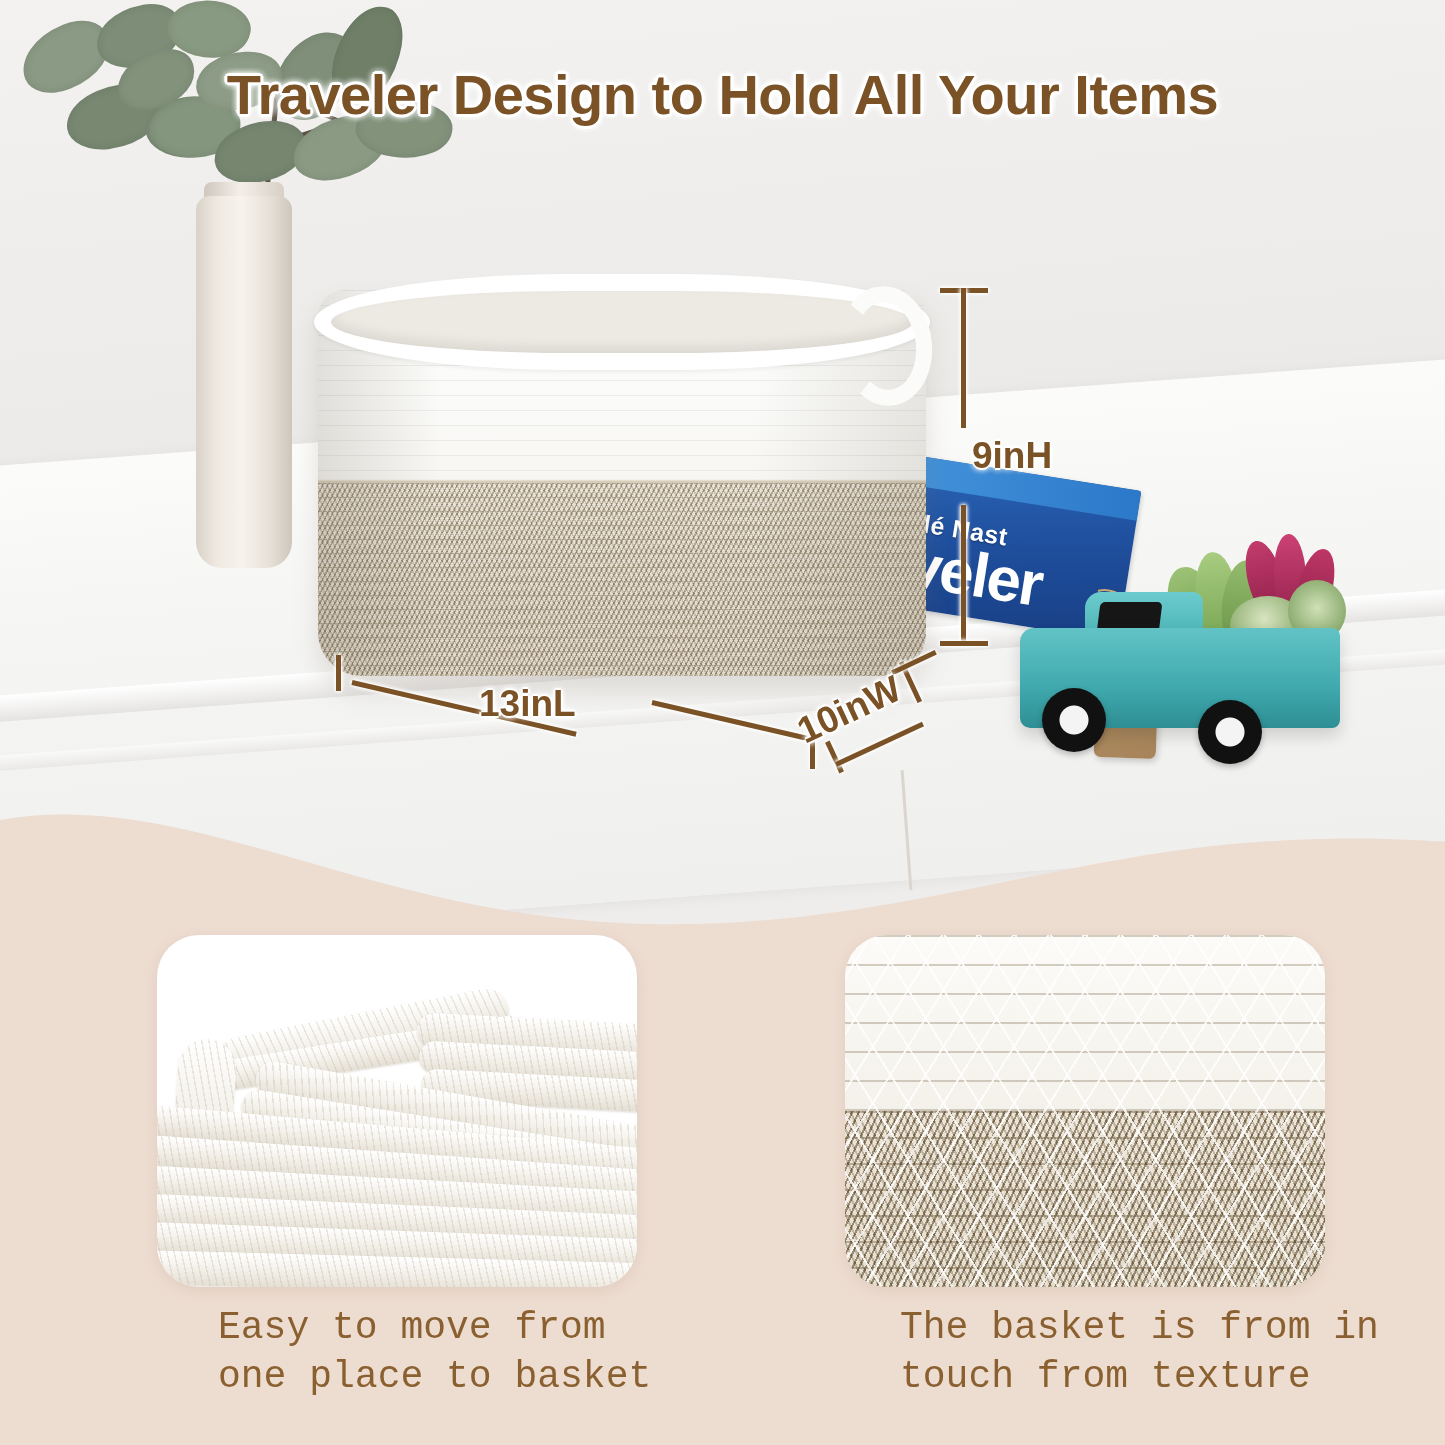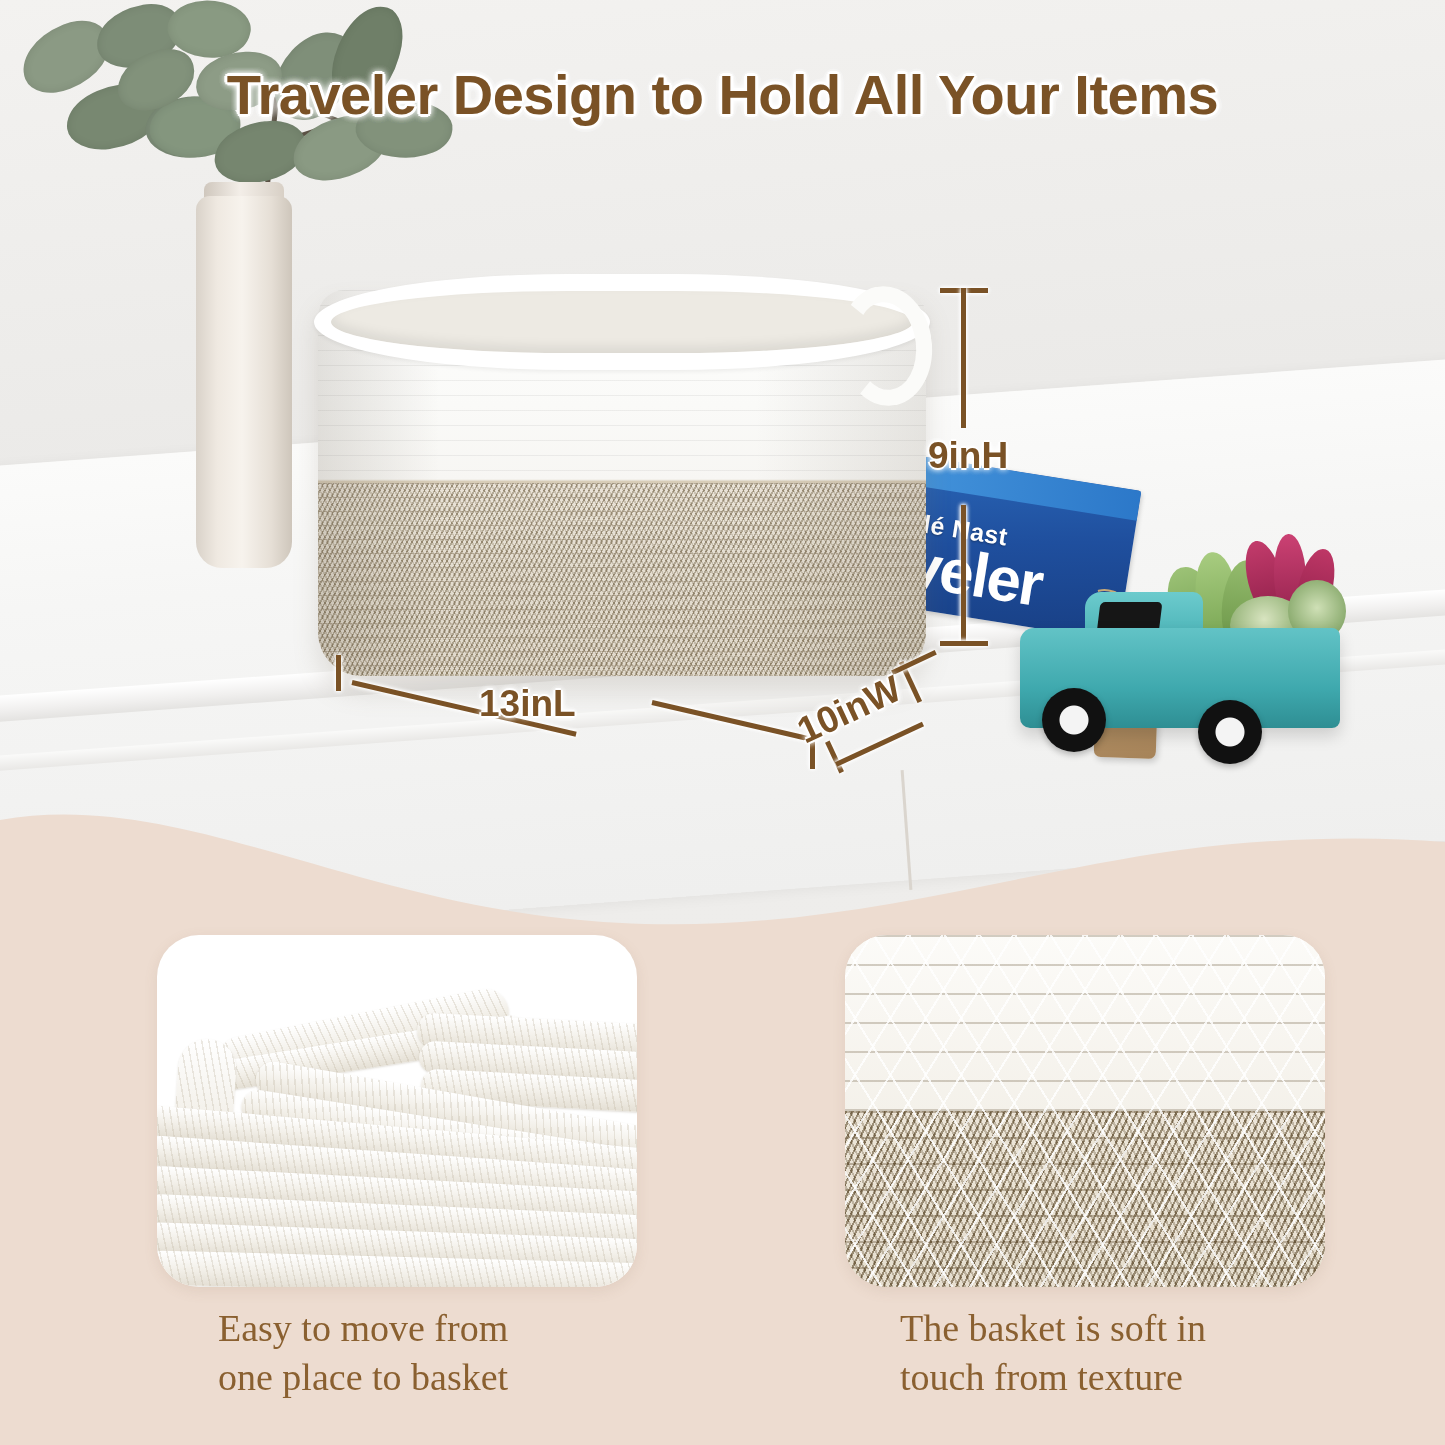--- a/index.html
+++ b/index.html
@@ -224,21 +224,21 @@
     position:absolute;color:#7A5226;font-weight:bold;font-size:37px;
     font-family:"Liberation Sans",sans-serif;white-space:nowrap;
     text-shadow:0 0 7px #fff,0 0 7px #fff,0 0 7px #fff,
       2px 0 0 #fff,-2px 0 0 #fff,0 2px 0 #fff,0 -2px 0 #fff;
   }
   
   .v-top-cap{left:940px;top:288px;width:48px;height:5px;}
   .v-top-stem{left:961px;top:288px;width:5px;height:140px;}
   .v-bot-stem{left:961px;top:505px;width:5px;height:140px;}
   .v-bot-cap{left:940px;top:641px;width:48px;height:5px;}
-  .lbl-h{left:928px;top:435px;}
+  .lbl-h{left:972px;top:435px;}
   
   .l-line{left:352px;top:680px;width:230px;height:5px;
     transform:rotate(13deg);transform-origin:0 50%;}
   .l-line2{left:652px;top:700px;width:162px;height:5px;
     transform:rotate(13deg);transform-origin:0 50%;}
   .l-cap-left{left:336px;top:655px;width:5px;height:36px;}
   .l-cap-right{left:810px;top:733px;width:5px;height:36px;}
   .lbl-l{left:479px;top:683px;}
   
   .w-line{left:836px;top:762px;width:96px;height:5px;
@@ -288,21 +288,21 @@
   }
   .weave-net{
     position:absolute;left:0;top:0;width:480px;height:352px;
     background:
       repeating-linear-gradient(58deg,rgba(255,255,255,.82) 0 2px,rgba(255,255,255,0) 2px 30px),
       repeating-linear-gradient(-58deg,rgba(255,255,255,.82) 0 2px,rgba(255,255,255,0) 2px 30px);
   }
 
   .caption{
     position:absolute;width:520px;color:#8A6030;font-size:38px;line-height:1.28;
-    font-family:Liberation Serif, serif;
+    font-family:Liberation Mono, monospace;
   }
   .cap-left{left:218px;top:374px;}
   .cap-right{left:900px;top:374px;}
 </style>
 </head>
 <body>
 
 <div class="stage">
 
   <div class="photo">
@@ -464,20 +464,20 @@
       <div class="weave-top"></div>
       <div class="weave-bot"></div>
       <div class="weave-net"></div>
     </div>
 
     <div class="caption cap-left">
       <div>Easy to move from</div>
       <div>one place to basket</div>
     </div>
     <div class="caption cap-right">
-      <div>The basket is soft in</div>
+      <div>The basket is from in</div>
       <div>touch from texture</div>
     </div>
   </div>
 
   <div class="title">Traveler Design to Hold All Your Items</div>
 
 </div>
 
 </body></html>

